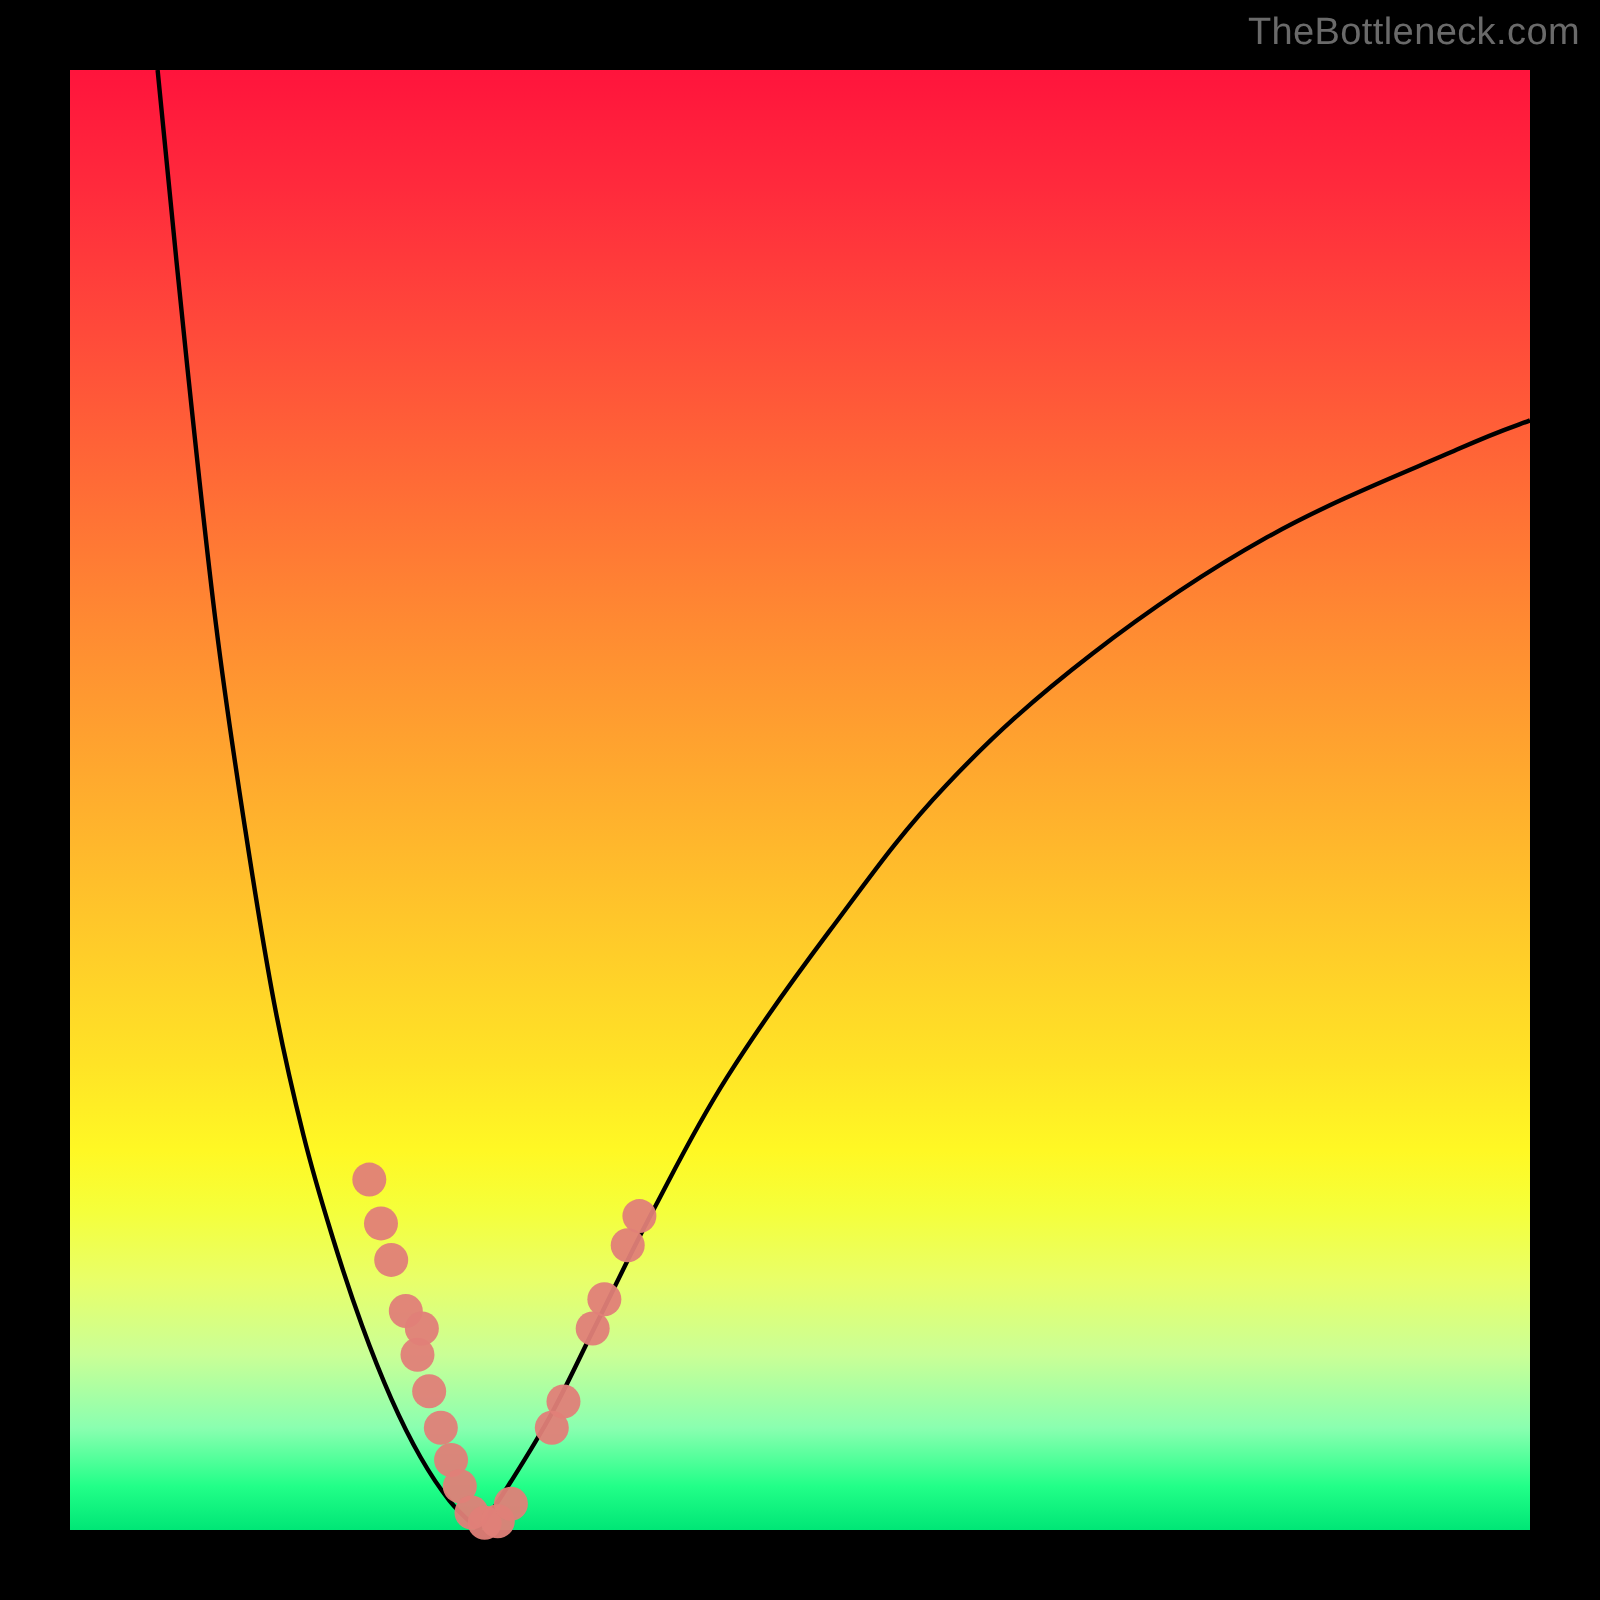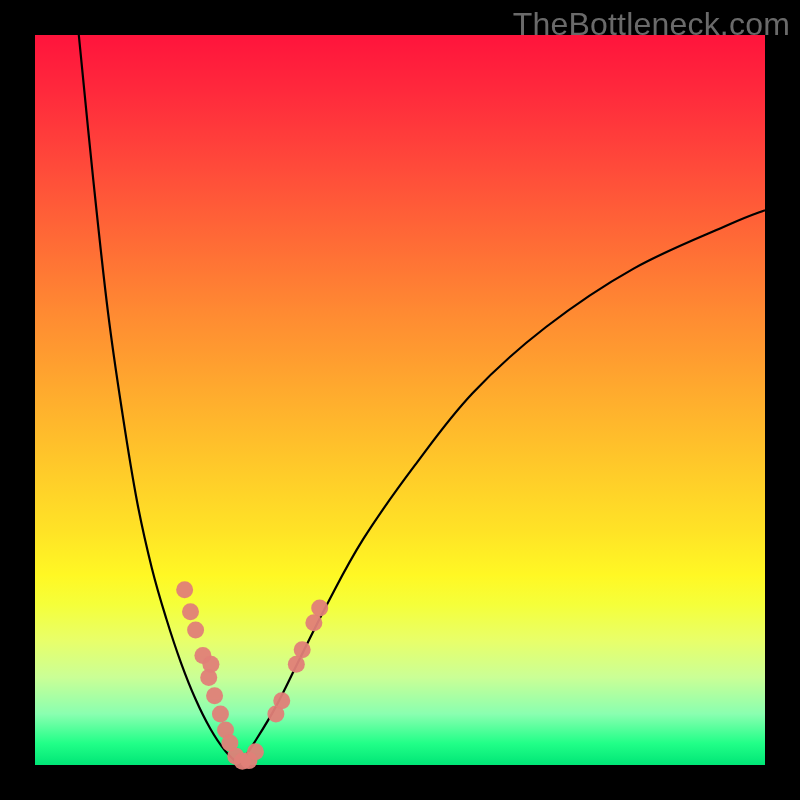--- a/index.html
+++ b/index.html
@@ -41,21 +41,21 @@
       #8affb0 93%,
       #22ff88 97%,
       #00e676 100%
     );
   }
   .watermark {
     position: absolute;
     top: 6px;
     right: 10px;
     color: #6a6a6a;
-    font-size: 32px;
+    font-size: 19px;
     font-weight: 500;
     letter-spacing: 0.2px;
     user-select: none;
   }
   svg.curves {
     position: absolute;
     left: 0;
     top: 0;
     width: 730px;
     height: 730px;

